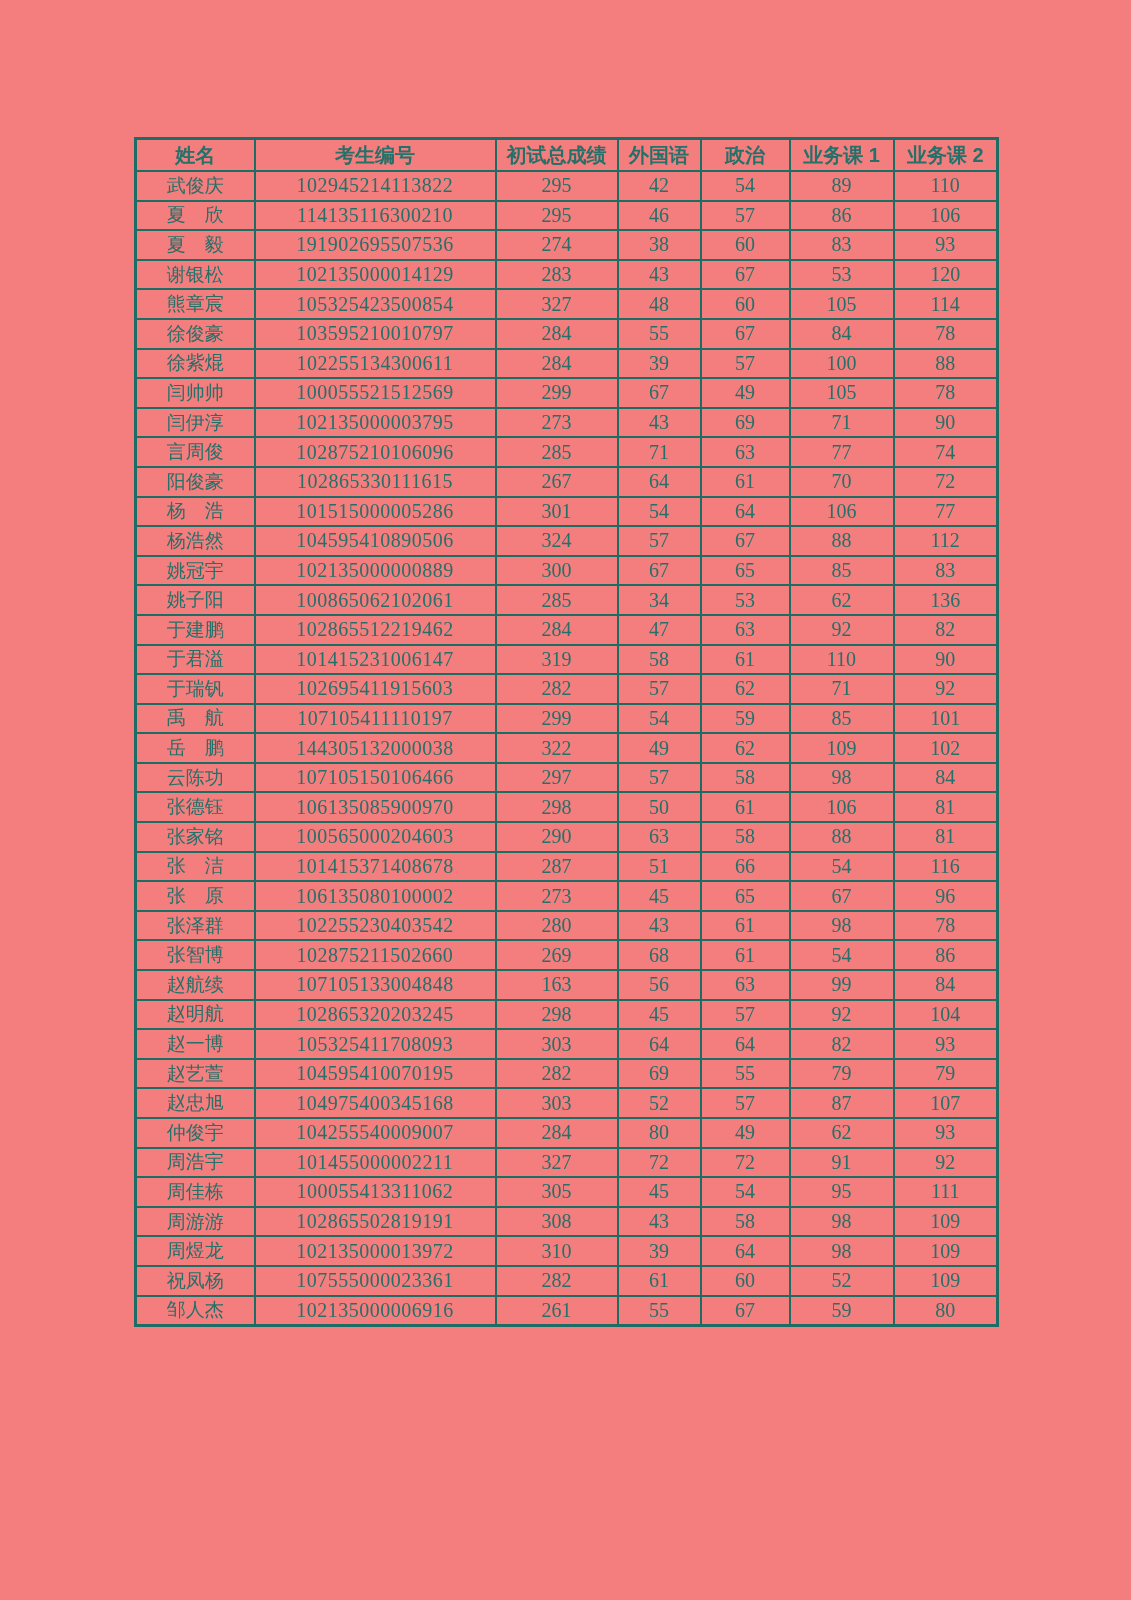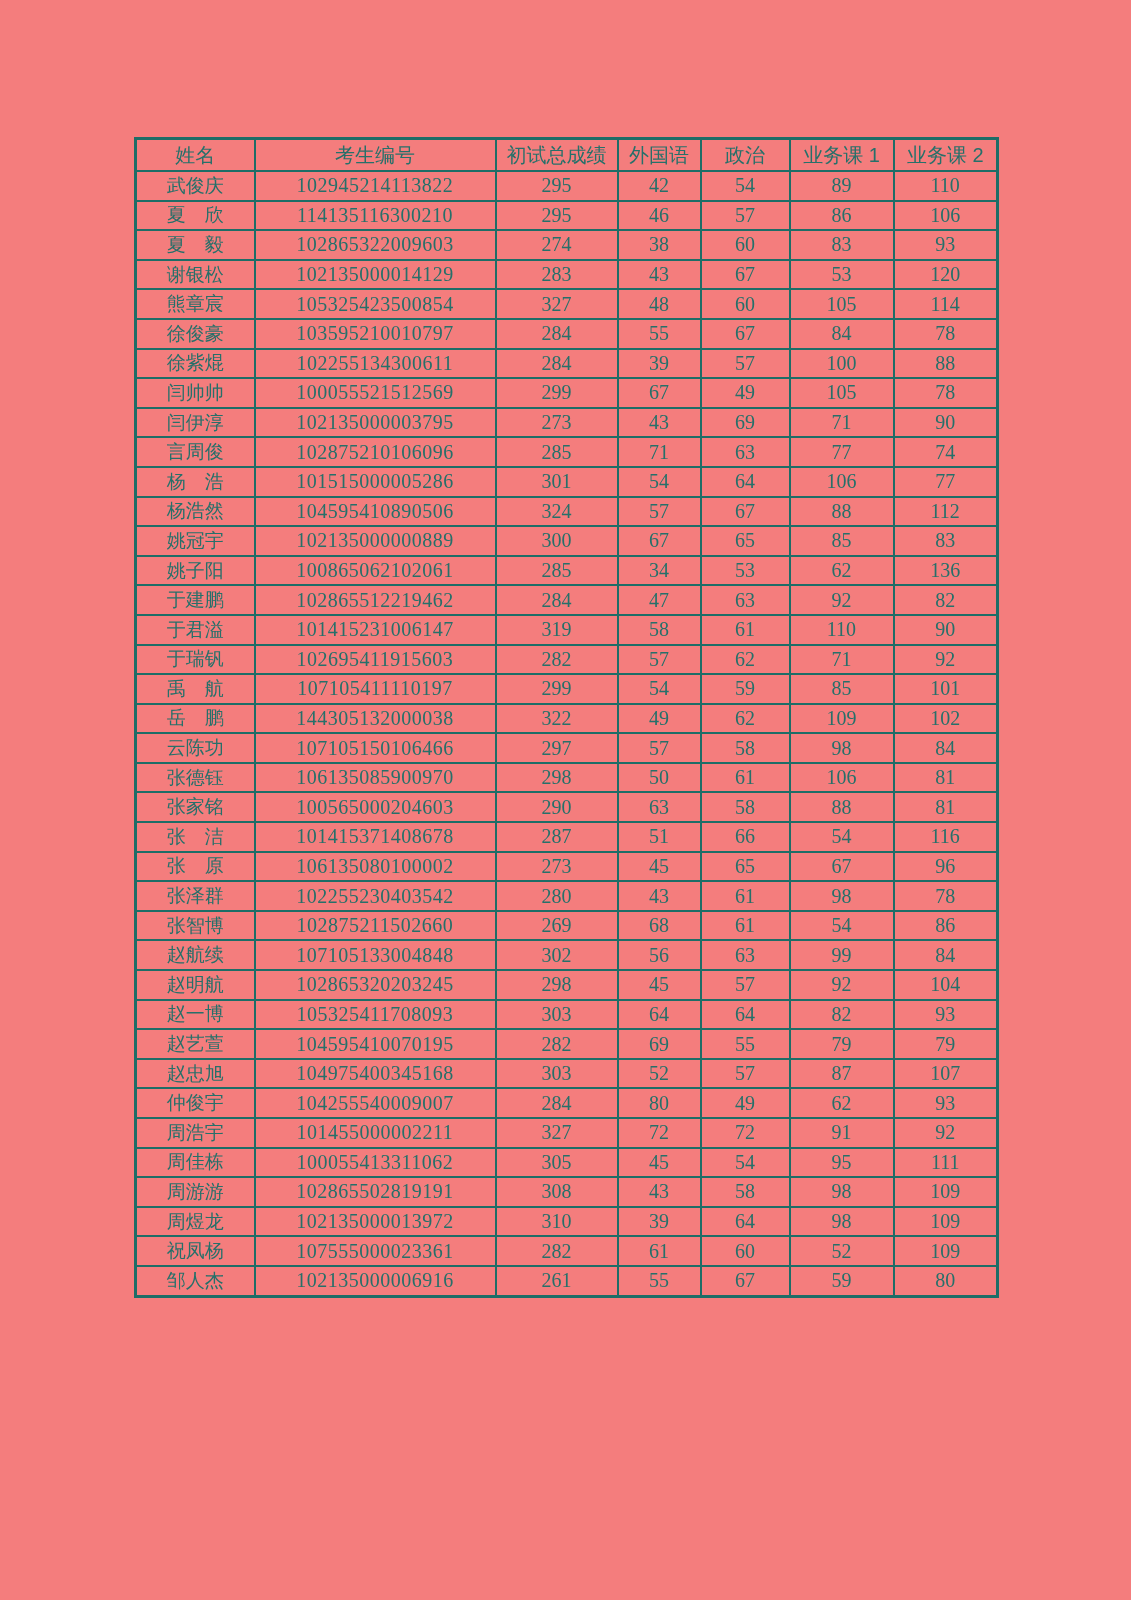--- a/index.html
+++ b/index.html
@@ -31,21 +31,21 @@
     text-align: center;
     vertical-align: middle;
     color: var(--fg, #26706a);
     padding: 0 2px;
     overflow: hidden;
     white-space: nowrap;
   }
   .score-table th {
     height: 30px;
     font-size: 20px;
-    font-weight: normal;
+    font-weight: bold;
     font-family: "Liberation Sans", "DejaVu Sans", sans-serif;
   }
   .score-table td {
     height: 27.6px;
     font-size: 20px;
   }
   .score-table td.col-name {
     font-size: 19px;
     margin-top: 24px;
   }
@@ -99,21 +99,21 @@
           <td class="col-name">夏　欣</td>
           <td class="col-candidate_id">114135116300210</td>
           <td class="col-total">295</td>
           <td class="col-foreign_language">46</td>
           <td class="col-politics">57</td>
           <td class="col-course1">86</td>
           <td class="col-course2">106</td>
         </tr>
         <tr>
           <td class="col-name">夏　毅</td>
-          <td class="col-candidate_id">102865322009603</td>
+          <td class="col-candidate_id">191902695507536</td>
           <td class="col-total">274</td>
           <td class="col-foreign_language">38</td>
           <td class="col-politics">60</td>
           <td class="col-course1">83</td>
           <td class="col-course2">93</td>
         </tr>
         <tr>
           <td class="col-name">谢银松</td>
           <td class="col-candidate_id">102135000014129</td>
           <td class="col-total">283</td>
@@ -170,20 +170,29 @@
         <tr>
           <td class="col-name">言周俊</td>
           <td class="col-candidate_id">102875210106096</td>
           <td class="col-total">285</td>
           <td class="col-foreign_language">71</td>
           <td class="col-politics">63</td>
           <td class="col-course1">77</td>
           <td class="col-course2">74</td>
         </tr>
         <tr>
+          <td class="col-name">阳俊豪</td>
+          <td class="col-candidate_id">102865330111615</td>
+          <td class="col-total">267</td>
+          <td class="col-foreign_language">64</td>
+          <td class="col-politics">61</td>
+          <td class="col-course1">70</td>
+          <td class="col-course2">72</td>
+        </tr>
+        <tr>
           <td class="col-name">杨　浩</td>
           <td class="col-candidate_id">101515000005286</td>
           <td class="col-total">301</td>
           <td class="col-foreign_language">54</td>
           <td class="col-politics">64</td>
           <td class="col-course1">106</td>
           <td class="col-course2">77</td>
         </tr>
         <tr>
           <td class="col-name">杨浩然</td>
@@ -316,21 +325,21 @@
           <td class="col-candidate_id">102875211502660</td>
           <td class="col-total">269</td>
           <td class="col-foreign_language">68</td>
           <td class="col-politics">61</td>
           <td class="col-course1">54</td>
           <td class="col-course2">86</td>
         </tr>
         <tr>
           <td class="col-name">赵航续</td>
           <td class="col-candidate_id">107105133004848</td>
-          <td class="col-total">302</td>
+          <td class="col-total">163</td>
           <td class="col-foreign_language">56</td>
           <td class="col-politics">63</td>
           <td class="col-course1">99</td>
           <td class="col-course2">84</td>
         </tr>
         <tr>
           <td class="col-name">赵明航</td>
           <td class="col-candidate_id">102865320203245</td>
           <td class="col-total">298</td>
           <td class="col-foreign_language">45</td>

